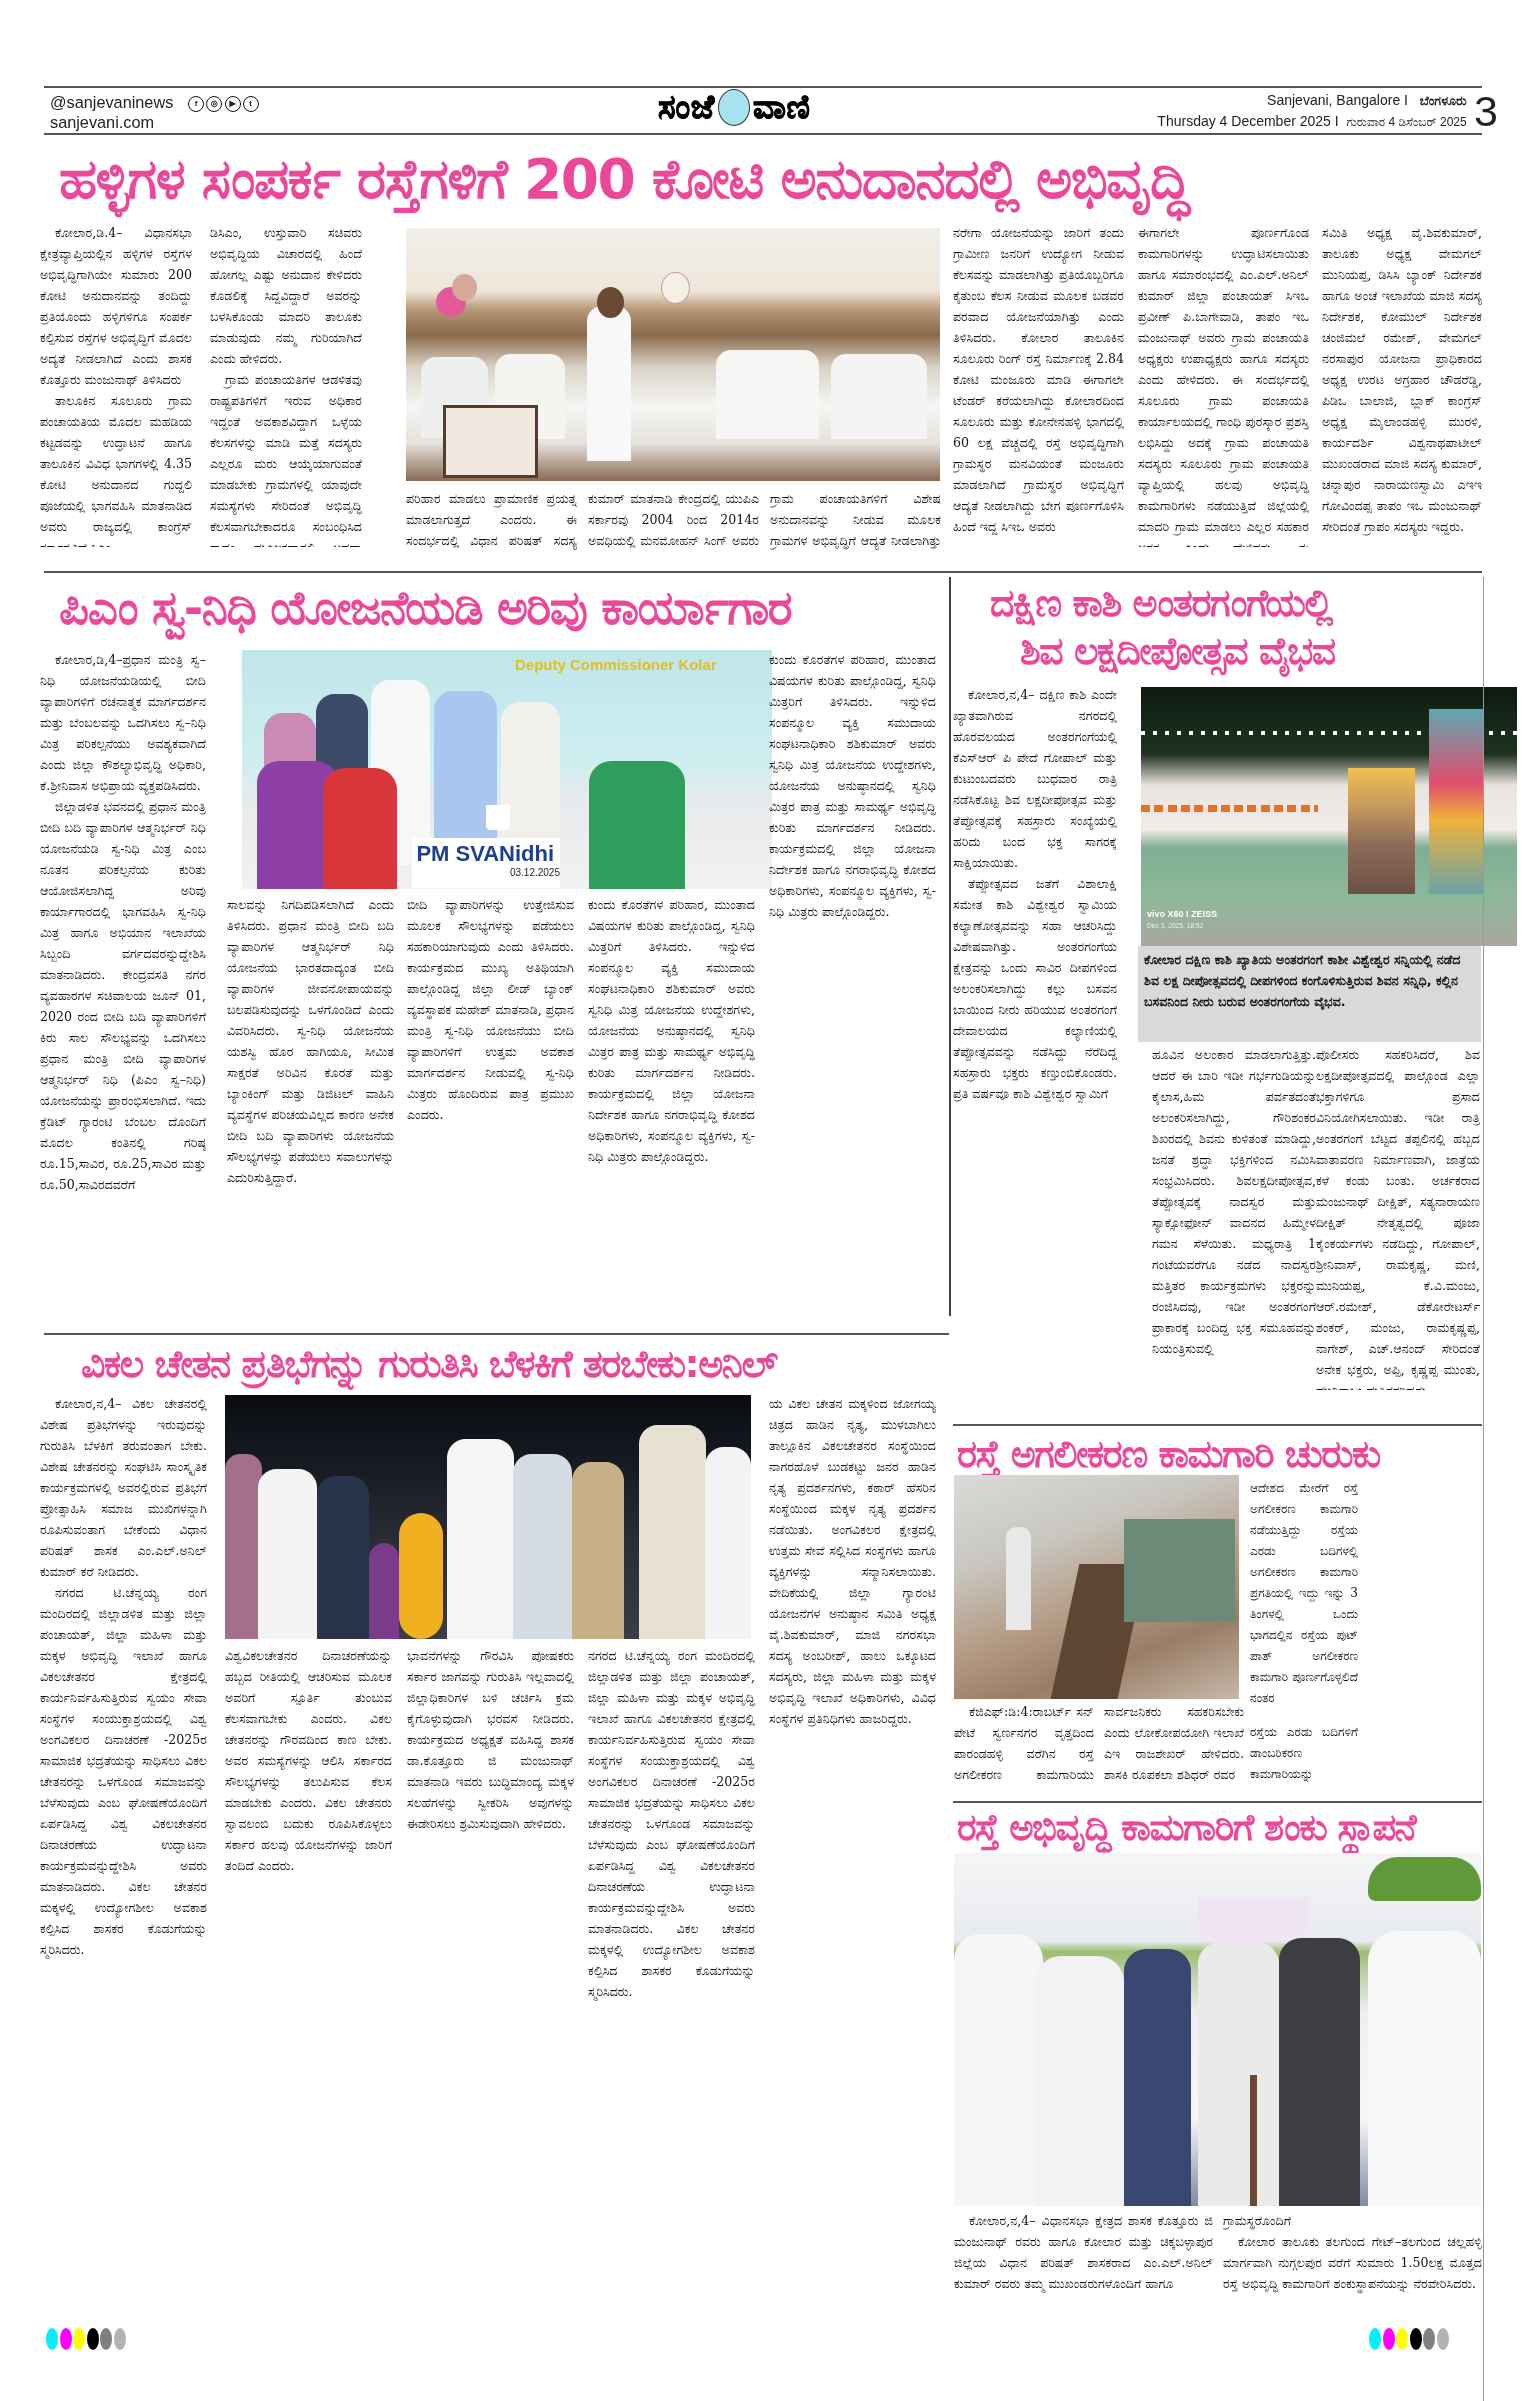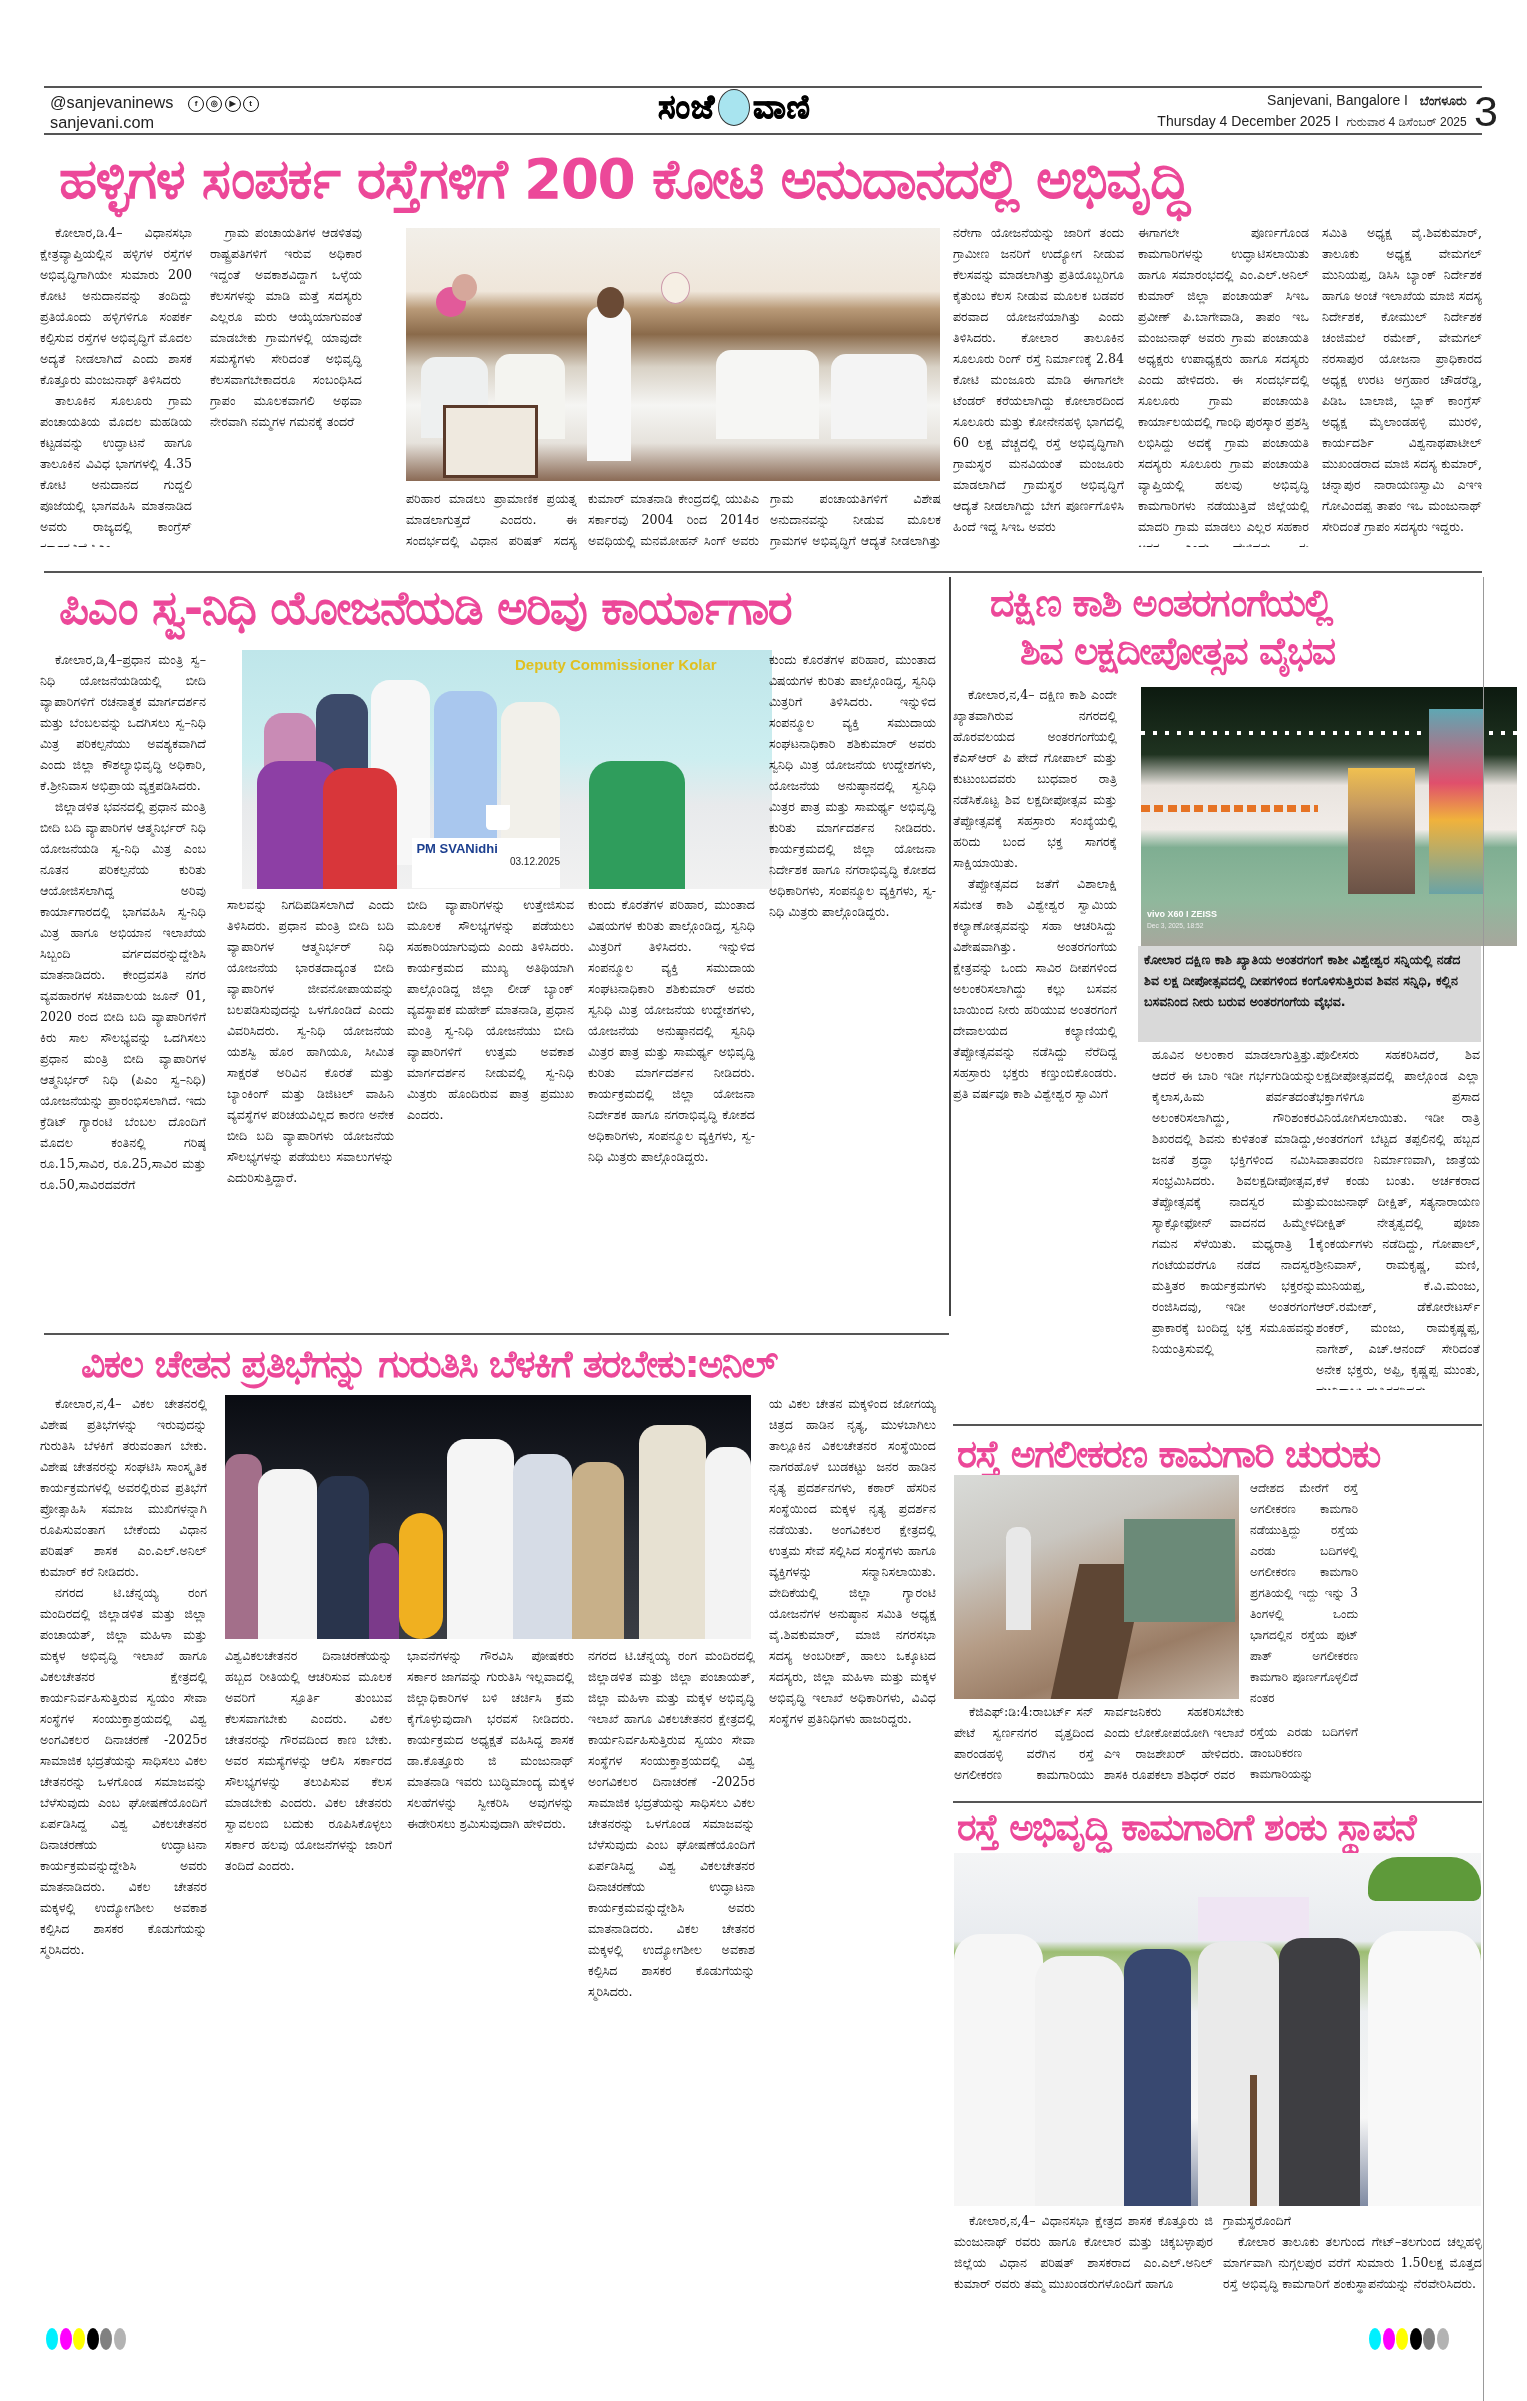--- a/index.html
+++ b/index.html
@@ -52,20 +52,21 @@
 </div>
 <div class="hr" style="left:44px;top:133px;width:1438px;height:1.5px;"></div>
 
 <div class="headline" style="left:59px;top:142px;font-size:55px;line-height:74px;">ಹಳ್ಳಿಗಳ ಸಂಪರ್ಕ ರಸ್ತೆಗಳಿಗೆ 200 ಕೋಟಿ ಅನುದಾನದಲ್ಲಿ ಅಭಿವೃದ್ಧಿ</div>
 
 <div class="body-col" style="left:40px;top:222px;width:152px;height:325px;">
   <p>ಕೋಲಾರ,ಡಿ.4– ವಿಧಾನಸಭಾ ಕ್ಷೇತ್ರವ್ಯಾಪ್ತಿಯಲ್ಲಿನ ಹಳ್ಳಿಗಳ ರಸ್ತೆಗಳ ಅಭಿವೃದ್ಧಿಗಾಗಿಯೇ ಸುಮಾರು 200 ಕೋಟಿ ಅನುದಾನವನ್ನು ತಂದಿದ್ದು ಪ್ರತಿಯೊಂದು ಹಳ್ಳಿಗಳಿಗೂ ಸಂಪರ್ಕ ಕಲ್ಪಿಸುವ ರಸ್ತೆಗಳ ಅಭಿವೃದ್ಧಿಗೆ ಮೊದಲ ಅದ್ಯತೆ ನೀಡಲಾಗಿದೆ ಎಂದು ಶಾಸಕ ಕೊತ್ತೂರು ಮಂಜುನಾಥ್ ತಿಳಿಸಿದರು</p>
   <p>ತಾಲೂಕಿನ ಸೂಲೂರು ಗ್ರಾಮ ಪಂಚಾಯತಿಯ ಮೊದಲ ಮಹಡಿಯ ಕಟ್ಟಡವನ್ನು ಉದ್ಘಾಟನೆ ಹಾಗೂ ತಾಲೂಕಿನ ವಿವಿಧ ಭಾಗಗಳಲ್ಲಿ 4.35 ಕೋಟಿ ಅನುದಾನದ ಗುದ್ದಲಿ ಪೂಜೆಯಲ್ಲಿ ಭಾಗವಹಿಸಿ ಮಾತನಾಡಿದ ಅವರು ರಾಜ್ಯದಲ್ಲಿ ಕಾಂಗ್ರೆಸ್ ಸರ್ಕಾರವಿದೆ ಸಿಎಂ.</p>
 </div>
 <div class="body-col" style="left:210px;top:222px;width:152px;height:325px;">
+  <p style="text-indent:0">ಡಿಸಿಎಂ, ಉಸ್ತುವಾರಿ ಸಚಿವರು ಅಭಿವೃದ್ಧಿಯ ವಿಚಾರದಲ್ಲಿ ಹಿಂದೆ ಹೋಗಲ್ಲ ಎಷ್ಟು ಅನುದಾನ ಕೇಳಿದರು ಕೊಡಲಿಕ್ಕೆ ಸಿದ್ದವಿದ್ದಾರೆ ಅವರನ್ನು ಬಳಸಿಕೊಂಡು ಮಾದರಿ ತಾಲೂಕು ಮಾಡುವುದು ನಮ್ಮ ಗುರಿಯಾಗಿದೆ ಎಂದು ಹೇಳಿದರು.</p>
   <p>ಗ್ರಾಮ ಪಂಚಾಯತಿಗಳ ಆಡಳಿತವು ರಾಷ್ಟ್ರಪತಿಗಳಿಗೆ ಇರುವ ಅಧಿಕಾರ ಇದ್ದಂತೆ ಅವಕಾಶವಿದ್ದಾಗ ಒಳ್ಳೆಯ ಕೆಲಸಗಳನ್ನು ಮಾಡಿ ಮತ್ತೆ ಸದಸ್ಯರು ಎಲ್ಲರೂ ಮರು ಆಯ್ಕೆಯಾಗುವಂತೆ ಮಾಡಬೇಕು ಗ್ರಾಮಗಳಲ್ಲಿ ಯಾವುದೇ ಸಮಸ್ಯೆಗಳು ಸೇರಿದಂತೆ ಅಭಿವೃದ್ಧಿ ಕೆಲಸವಾಗಬೇಕಾದರೂ ಸಂಬಂಧಿಸಿದ ಗ್ರಾಪಂ ಮೂಲಕವಾಗಲಿ ಅಥವಾ ನೇರವಾಗಿ ನಮ್ಮಗಳ ಗಮನಕ್ಕೆ ತಂದರೆ</p>
 </div>
 
 <div class="photo" style="left:406px;top:228px;width:534px;height:253px;background:linear-gradient(180deg,#f2efe9 0%,#efe6da 25%,#b99a78 32%,#8a6a4a 42%,#d9d2c6 55%,#f5f5f3 70%,#e6e2dc 85%,#8a6a55 100%);">
   <div style="position:absolute;left:30px;top:59px;width:30px;height:30px;border-radius:50%;background:#e25a9a;"></div>
   <div style="position:absolute;left:46px;top:46px;width:25px;height:27px;border-radius:50%;background:#d6a79b;"></div>
   <div style="position:absolute;left:255px;top:44px;width:27px;height:30px;border-radius:50%;background:#f6efe4;border:0.7px solid #c9a;"></div>
   <div style="position:absolute;left:181px;top:78px;width:44px;height:155px;background:#f8f8f8;border-radius:15px 15px 0 0;"></div>
   <div style="position:absolute;left:191px;top:59px;width:27px;height:31px;border-radius:50%;background:#6a4a35;"></div>
   <div style="position:absolute;left:15px;top:129px;width:67px;height:81px;background:#eef0f0;border-radius:15px 15px 0 0;"></div>
@@ -110,21 +111,21 @@
   <div style="position:absolute;left:22px;top:63px;width:52px;height:148px;background:#c98bb5;border-radius:18.5px 18.5px 0 0;"></div>
   <div style="position:absolute;left:74px;top:44px;width:52px;height:170px;background:#3c4a6a;border-radius:18.5px 18.5px 0 0;"></div>
   <div style="position:absolute;left:129px;top:30px;width:59px;height:185px;background:#f7f7f7;border-radius:18.5px 18.5px 0 0;"></div>
   <div style="position:absolute;left:192px;top:41px;width:63px;height:177px;background:#a9c7ee;border-radius:18.5px 18.5px 0 0;"></div>
   <div style="position:absolute;left:259px;top:52px;width:59px;height:163px;background:#f2f0ea;border-radius:18.5px 18.5px 0 0;"></div>
   <div style="position:absolute;left:15px;top:111px;width:81px;height:129px;background:#8d3fa5;border-radius:22px 22px 0 0;"></div>
   <div style="position:absolute;left:81px;top:118px;width:74px;height:122px;background:#d8363a;border-radius:22px 22px 0 0;"></div>
   <div style="position:absolute;left:347px;top:111px;width:96px;height:129px;background:#2f9d5c;border-radius:22px 22px 0 0;"></div>
   <div style="position:absolute;left:244px;top:155px;width:24px;height:25px;background:#fff;border-radius:0 0 4.4px 4.4px;"></div>
   <div style="position:absolute;left:170px;top:188px;width:148px;height:50px;background:#fff;">
-    <div style="font-family:'Liberation Sans',sans-serif;font-weight:bold;font-size:13px;color:#1c3f8f;padding:3px 4.4px 0;">PM SVANidhi</div>
+    <div style="font-family:'Liberation Sans',sans-serif;font-weight:bold;font-size:22px;color:#1c3f8f;padding:3px 4.4px 0;">PM SVANidhi</div>
     <div style="font-family:'Liberation Sans',sans-serif;font-size:10px;color:#222;padding-left:30px;text-align:right;">03.12.2025</div>
   </div>
 </div>
 
 <div class="body-col" style="left:227px;top:894px;width:167px;height:414px;">
     <p style="text-indent:0">ಸಾಲವನ್ನು ನಿಗದಿಪಡಿಸಲಾಗಿದೆ ಎಂದು ತಿಳಿಸಿದರು. ಪ್ರಧಾನ ಮಂತ್ರಿ ಬೀದಿ ಬದಿ ವ್ಯಾಪಾರಿಗಳ ಆತ್ಮನಿರ್ಭರ್ ನಿಧಿ ಯೋಜನೆಯ ಭಾರತದಾದ್ಯಂತ ಬೀದಿ ವ್ಯಾಪಾರಿಗಳ ಜೀವನೋಪಾಯವನ್ನು ಬಲಪಡಿಸುವುದನ್ನು ಒಳಗೊಂಡಿದೆ ಎಂದು ವಿವರಿಸಿದರು. ಸ್ವ-ನಿಧಿ ಯೋಜನೆಯ ಯಶಸ್ವಿ ಹೊರ ಹಾಗಿಯೂ, ಸೀಮಿತ ಸಾಕ್ಷರತೆ ಅರಿವಿನ ಕೊರತೆ ಮತ್ತು ಬ್ಯಾಂಕಿಂಗ್ ಮತ್ತು ಡಿಜಿಟಲ್ ವಾಹಿನಿ ವ್ಯವಸ್ಥೆಗಳ ಪರಿಚಯವಿಲ್ಲದ ಕಾರಣ ಅನೇಕ ಬೀದಿ ಬದಿ ವ್ಯಾಪಾರಿಗಳು ಯೋಜನೆಯ ಸೌಲಭ್ಯಗಳನ್ನು ಪಡೆಯಲು ಸವಾಲುಗಳನ್ನು ಎದುರಿಸುತ್ತಿದ್ದಾರೆ.</p>
   </div>
 <div class="body-col" style="left:407px;top:894px;width:167px;height:414px;">
     <p style="text-indent:0">ಬೀದಿ ವ್ಯಾಪಾರಿಗಳನ್ನು ಉತ್ತೇಜಿಸುವ ಮೂಲಕ ಸೌಲಭ್ಯಗಳನ್ನು ಪಡೆಯಲು ಸಹಕಾರಿಯಾಗುವುದು ಎಂದು ತಿಳಿಸಿದರು. ಕಾರ್ಯಕ್ರಮದ ಮುಖ್ಯ ಅತಿಥಿಯಾಗಿ ಪಾಲ್ಗೊಂಡಿದ್ದ ಜಿಲ್ಲಾ ಲೀಡ್ ಬ್ಯಾಂಕ್ ವ್ಯವಸ್ಥಾಪಕ ಮಹೇಶ್ ಮಾತನಾಡಿ, ಪ್ರಧಾನ ಮಂತ್ರಿ ಸ್ವ-ನಿಧಿ ಯೋಜನೆಯು ಬೀದಿ ವ್ಯಾಪಾರಿಗಳಿಗೆ ಉತ್ತಮ ಅವಕಾಶ ಮಾರ್ಗದರ್ಶನ ನೀಡುವಲ್ಲಿ ಸ್ವ-ನಿಧಿ ಮಿತ್ರರು ಹೊಂದಿರುವ ಪಾತ್ರ ಪ್ರಮುಖ ಎಂದರು.</p>
   </div>

